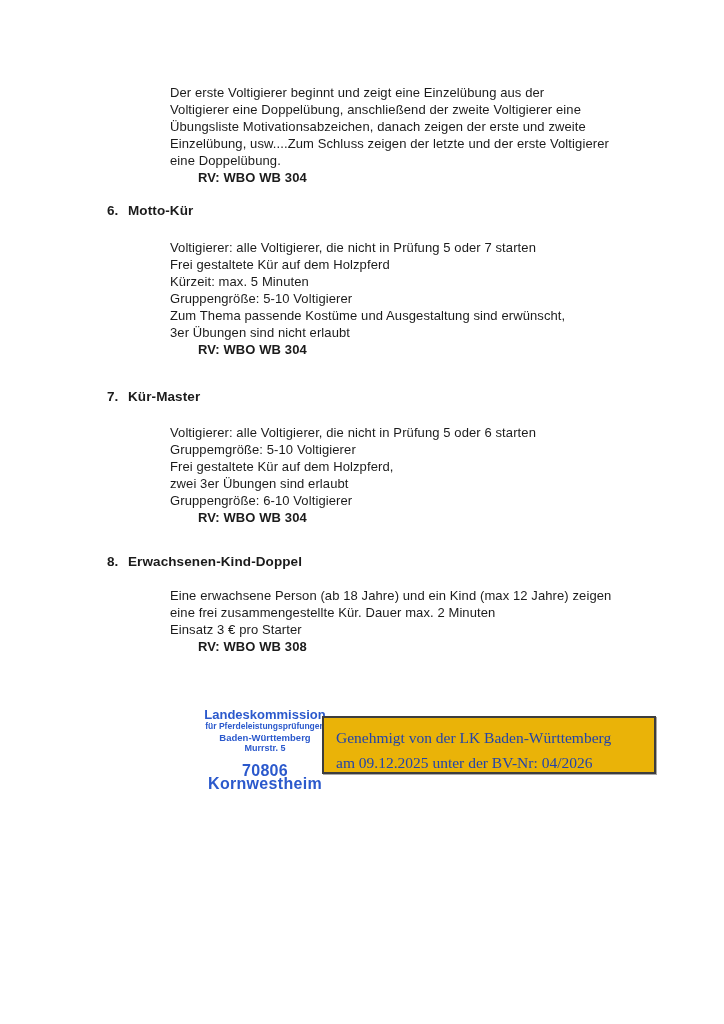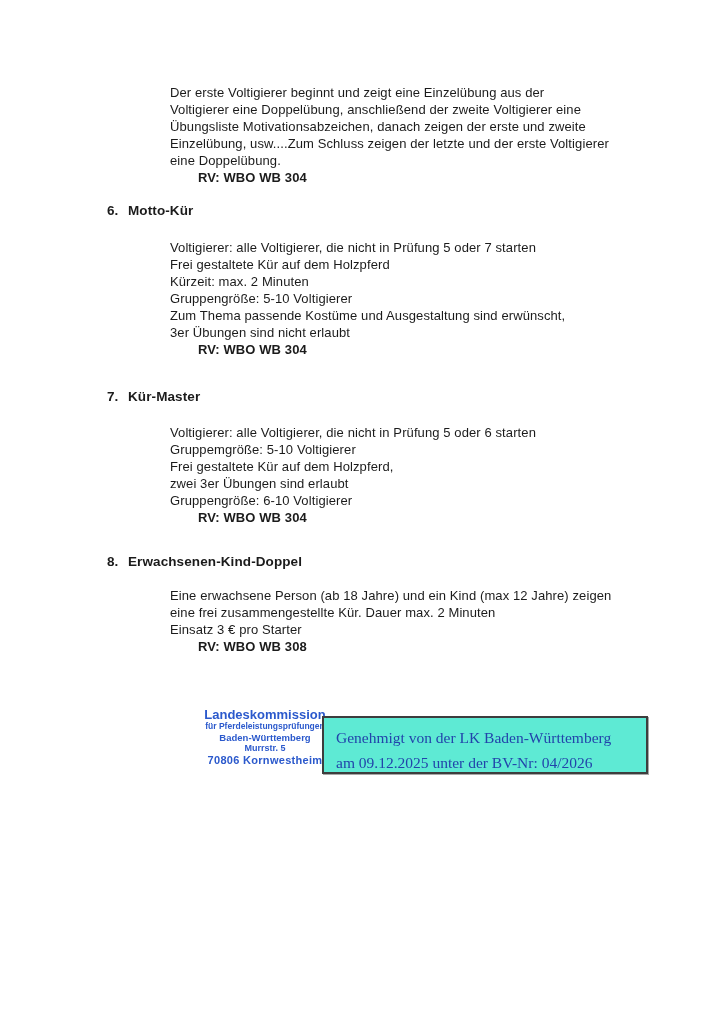--- a/index.html
+++ b/index.html
@@ -57,32 +57,32 @@
     top: 708px;
     width: 134px;
     text-align: center;
     color: #2b59cc;
     font-weight: bold;
   }
   .stamp-l1 { font-size: 13px; line-height: 13px; }
   .stamp-l2 { font-size: 8.5px;  line-height: 11px; }
   .stamp-l3 { font-size: 9.5px;  line-height: 11px; }
   .stamp-l4 { font-size: 9px;    line-height: 11px; }
-  .stamp-l5 { font-size: 11px;   line-height: 13px; margin-top: 0; letter-spacing: 0.3px; }
+  .stamp-l5 { font-size: 16px;   line-height: 13px; margin-top: 10px; letter-spacing: 0.3px; }
 
   .approval-box {
     position: absolute;
     left: 322px;
     top: 716px;
     width: 310px;
     height: 41px;
     border: 2px solid #3d3d3d;
     box-shadow: 1px 1px 0 rgba(60,60,60,0.45);
-    background: #5eead4;
-    padding: 7px 0 6px 12px;
+    background: #eab308;
+    padding: 7px 8px 6px 12px;
   }
   .approval-line {
     font-family: "Liberation Serif", serif;
     font-size: 15.5px;
     line-height: 25px;
     color: #2244ab;
     white-space: nowrap;
   }
 </style>
 </head>
@@ -99,21 +99,21 @@
     <div class="rv-line">RV: WBO WB 304</div>
   </div>
 
   <div class="sec-header sec6-header">
     <span class="sec-num">6.</span>
     <span>Motto-Kür</span>
   </div>
   <div class="bodyblock sec6-body">
     <div class="bodyline">Voltigierer: alle Voltigierer, die nicht in Prüfung 5 oder 7 starten</div>
     <div class="bodyline">Frei gestaltete Kür auf dem Holzpferd</div>
-    <div class="bodyline">Kürzeit: max. 2 Minuten</div>
+    <div class="bodyline">Kürzeit: max. 5 Minuten</div>
     <div class="bodyline">Gruppengröße: 5-10 Voltigierer</div>
     <div class="bodyline">Zum Thema passende Kostüme und Ausgestaltung sind erwünscht,</div>
     <div class="bodyline">3er Übungen sind nicht erlaubt</div>
     <div class="rv-line">RV: WBO WB 304</div>
   </div>
 
   <div class="sec-header sec7-header">
     <span class="sec-num">7.</span>
     <span>Kür-Master</span>
   </div>

